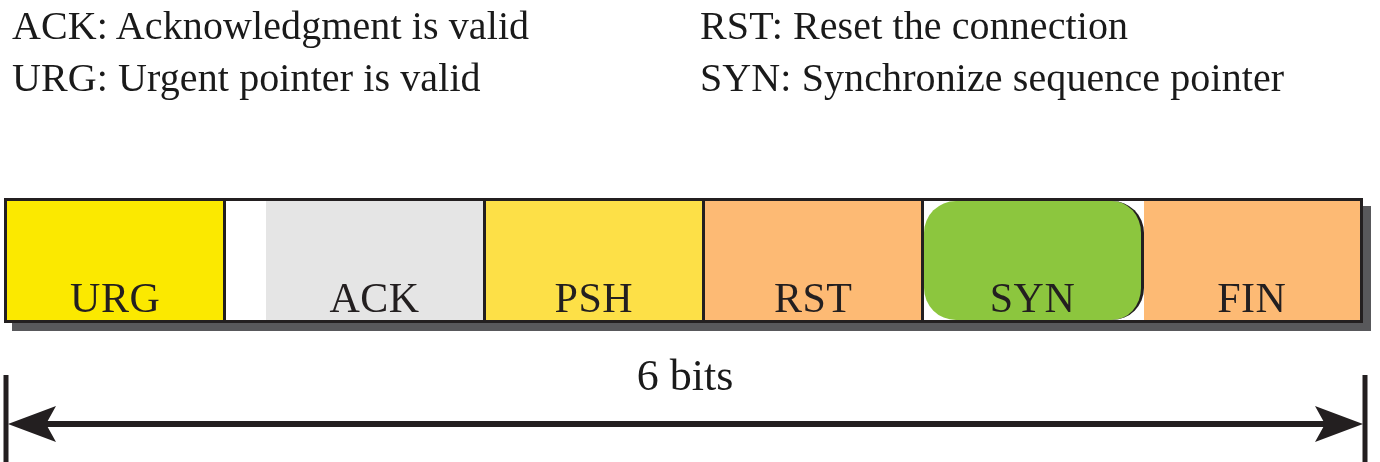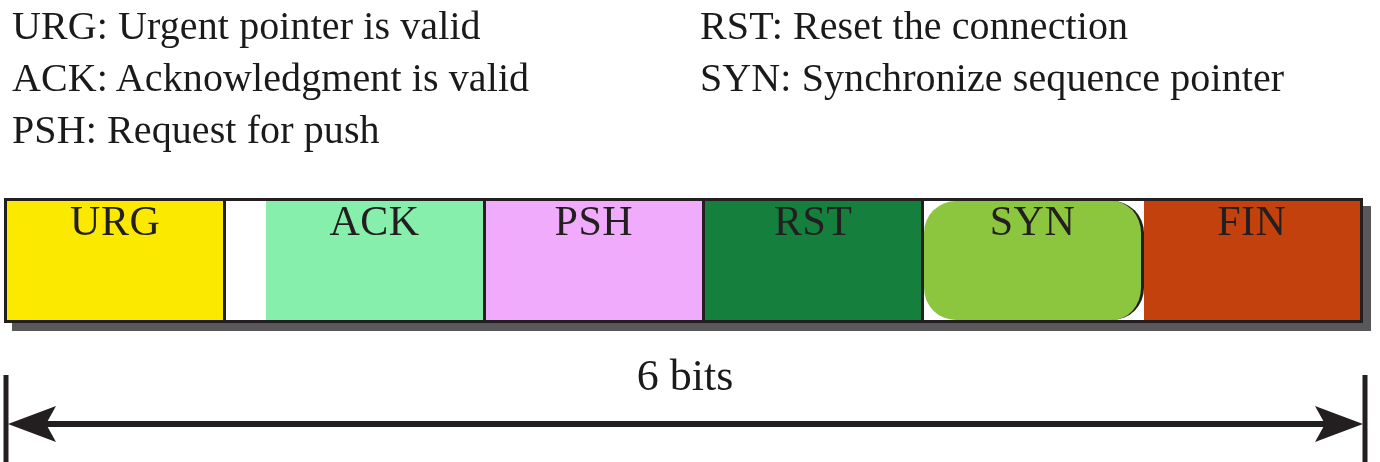--- a/index.html
+++ b/index.html
@@ -65,21 +65,21 @@
     height: 125px;
     display: flex;
     border: 3px solid #231f20;
     box-sizing: border-box;
     background: #ffffff;
   }
   .flag-cell {
     flex: 1 1 0;
     position: relative;
     display: flex;
-    align-items: flex-start;
+    align-items: flex-end;
     justify-content: center;
     border-right: 3px solid #231f20;
     box-sizing: border-box;
   }
   .flag-cell:last-child { border-right: none; }
   .flag-label {
     font-size: 42px;
     line-height: 1;
     color: #231f20;
     letter-spacing: 0.5px;
@@ -114,30 +114,26 @@
     height: 92px;
   }
 </style>
 </head>
 <body>
 
 <div id="legend">
 
   <div class="legend-col" id="legend-col-left">
     <div class="legend-row">
-      <span class="legend-abbr">URG: </span>
-      <span class="legend-desc">Urgent pointer is valid</span>
-    </div>
-    <div class="legend-row">
       <span class="legend-abbr">ACK: </span>
       <span class="legend-desc">Acknowledgment is valid</span>
     </div>
     <div class="legend-row">
-      <span class="legend-abbr">PSH: </span>
-      <span class="legend-desc">Request for push</span>
+      <span class="legend-abbr">URG: </span>
+      <span class="legend-desc">Urgent pointer is valid</span>
     </div>
   </div>
 
   <div class="legend-col" id="legend-col-right">
     <div class="legend-row">
       <span class="legend-abbr">RST: </span>
       <span class="legend-desc">Reset the connection</span>
     </div>
     <div class="legend-row">
       <span class="legend-abbr">SYN: </span>
@@ -146,33 +142,33 @@
   </div>
 
 </div>
 
 <div id="flags-bar-wrap">
   <div id="flags-bar-shadow" style="background: rgb(88, 88, 91);"></div>
   <div id="flags-bar" style="border-color: rgb(35, 31, 32);">
     <div class="flag-cell" style="background: rgb(251, 233, 0); border-right-color: rgb(35, 31, 32);">
       <span class="flag-label">URG</span>
     </div>
-    <div class="flag-cell" style="background: #86efac; border-right-color: rgb(35, 31, 32); margin-left: 40px;">
+    <div class="flag-cell" style="background: #e5e5e5; border-right-color: rgb(35, 31, 32); margin-left: 40px;">
       <span class="flag-label">ACK</span>
     </div>
-    <div class="flag-cell" style="background: #f0abfc; border-right-color: rgb(35, 31, 32);">
+    <div class="flag-cell" style="background: #fde047; border-right-color: rgb(35, 31, 32);">
       <span class="flag-label">PSH</span>
     </div>
-    <div class="flag-cell" style="background: #15803d; border-right-color: rgb(35, 31, 32);">
+    <div class="flag-cell" style="background: #fdba74; border-right-color: rgb(35, 31, 32);">
       <span class="flag-label">RST</span>
     </div>
     <div class="flag-cell" style="background: rgb(140, 198, 62); border-right-color: rgb(35, 31, 32); border-radius: 32px;">
       <span class="flag-label">SYN</span>
     </div>
-    <div class="flag-cell" style="background: #c2410c; border-right-color: transparent;">
+    <div class="flag-cell" style="background: #fdba74; border-right-color: transparent;">
       <span class="flag-label">FIN</span>
     </div>
   </div>
 </div>
 
 <div id="dimension">
   <div id="dimension-label">6 bits</div>
 
   <svg id="dimension-arrow" viewBox="0 0 1380 92">
 

